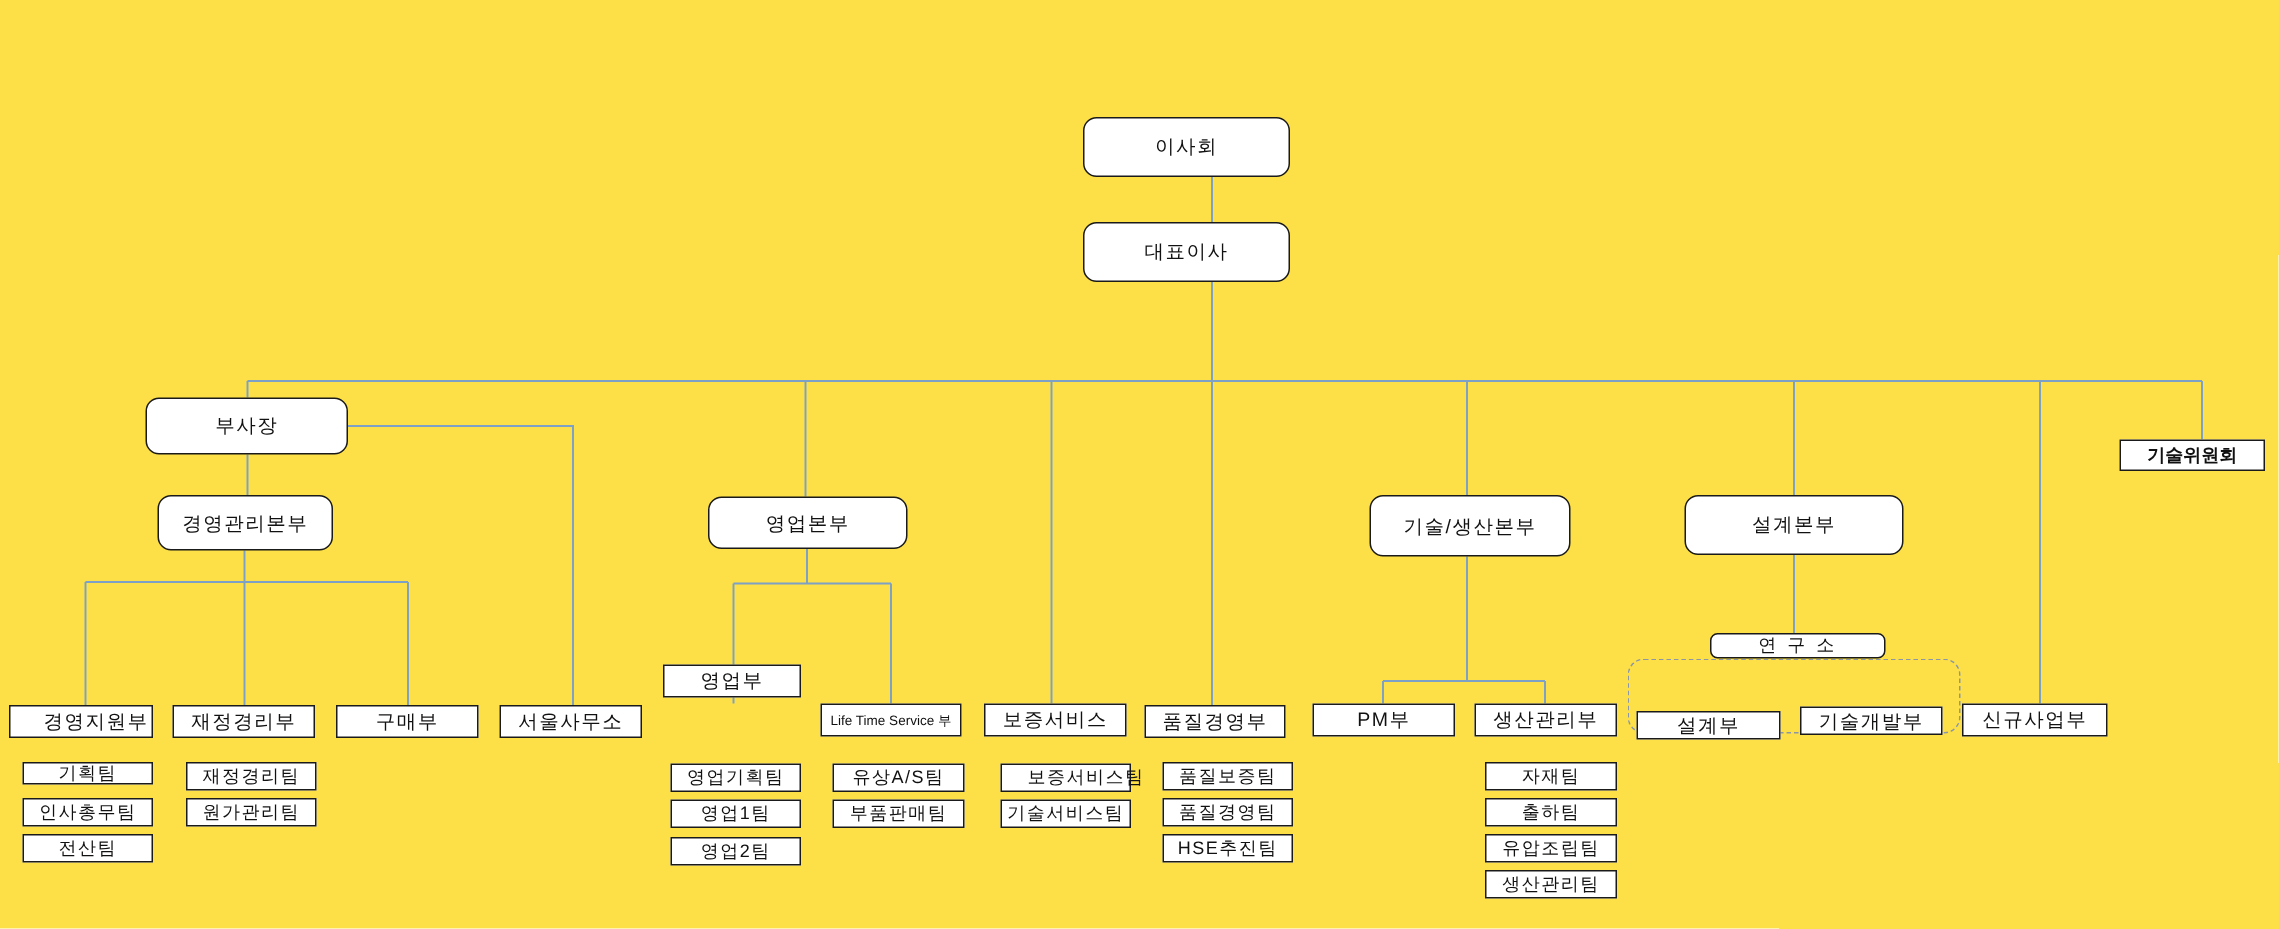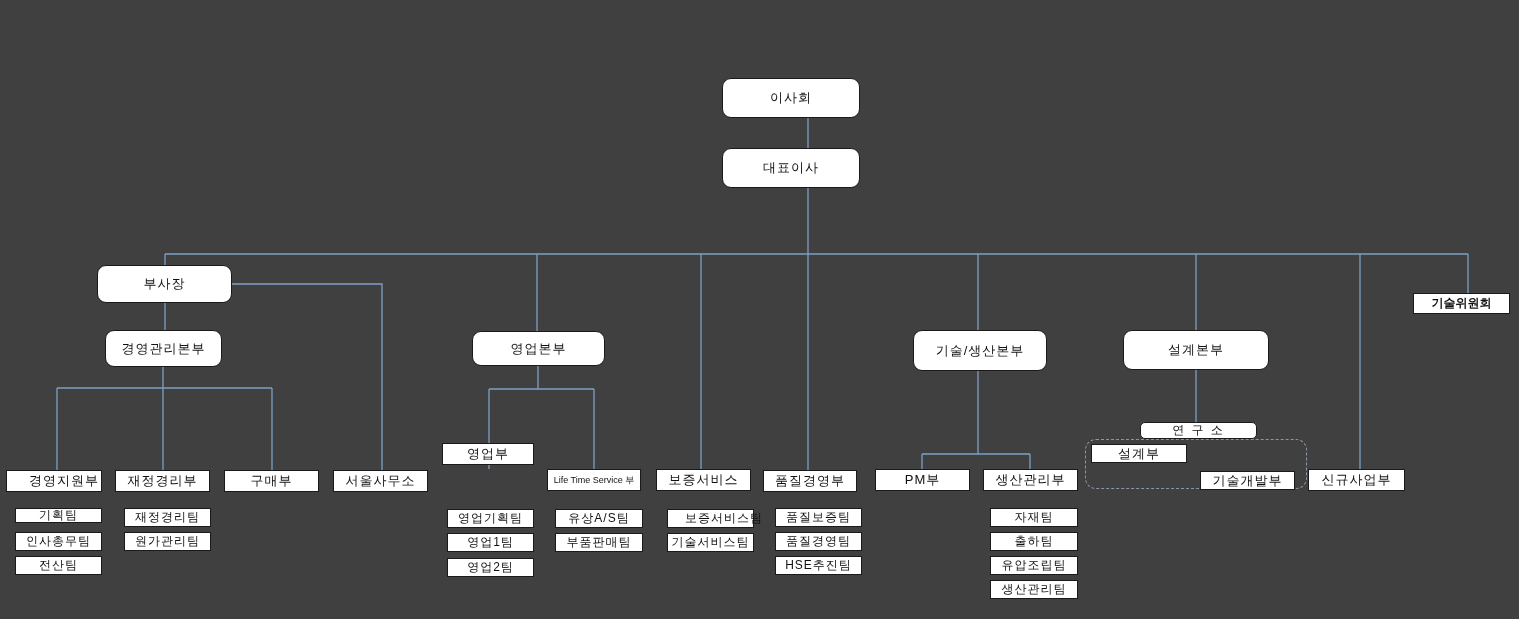--- a/index.html
+++ b/index.html
@@ -1,17 +1,17 @@
 <!DOCTYPE html>
 <html><head>
 <meta charset="utf-8">
 <style>
   html,body{margin:0;padding:0;background:#fff;}
   .canvas{
-    position:relative;width:1519px;height:619px;background:#404040;
+    position:relative;width:1519px;height:619px;background:#fde047;
     font-family:"Liberation Sans","DejaVu Sans",sans-serif;color:#111;
     overflow:hidden;
   }
   .lines{position:absolute;left:0;top:0;z-index:0;}
   .node{
     position:absolute;box-sizing:border-box;background:#fff;
     display:flex;align-items:center;justify-content:center;
     border:1.5px solid #1a1a1a;z-index:2;
     font-size:13px;letter-spacing:1px;white-space:nowrap;
   }
@@ -87,21 +87,21 @@
   <div class="node dept" style="left:6px;top:470px;width:96px;height:22px;padding-left:20px;">경영지원부</div>
   <div class="node dept" style="left:115px;top:470px;width:95px;height:22px;">재정경리부</div>
   <div class="node dept" style="left:224px;top:470px;width:95px;height:22px;">구매부</div>
   <div class="node dept" style="left:333px;top:470px;width:95px;height:22px;">서울사무소</div>
   <div class="node dept" style="left:442px;top:443px;width:92px;height:22px;">영업부</div>
   <div class="node dept lts" style="left:547px;top:469px;width:94px;height:22px;">Life Time Service 부</div>
   <div class="node dept" style="left:656px;top:469px;width:95px;height:22px;">보증서비스</div>
   <div class="node dept" style="left:763px;top:470px;width:94px;height:22px;">품질경영부</div>
   <div class="node dept" style="left:875px;top:469px;width:95px;height:22px;">PM부</div>
   <div class="node dept" style="left:983px;top:469px;width:95px;height:22px;">생산관리부</div>
-  <div class="node dept" style="left:1091px;top:444px;width:96px;height:19px;">설계부</div>
+  <div class="node dept" style="left:1091px;top:474px;width:96px;height:19px;">설계부</div>
   <div class="node dept" style="left:1200px;top:471px;width:95px;height:19px;">기술개발부</div>
   <div class="node dept" style="left:1308px;top:469px;width:97px;height:22px;">신규사업부</div>
 
   <div class="node team" style="left:15px;top:508px;width:87px;height:15px;">기획팀</div>
   <div class="node team" style="left:15px;top:532px;width:87px;height:19px;">인사총무팀</div>
   <div class="node team" style="left:15px;top:556px;width:87px;height:19px;">전산팀</div>
 
   <div class="node team" style="left:124px;top:508px;width:87px;height:19px;">재정경리팀</div>
   <div class="node team" style="left:124px;top:532px;width:87px;height:19px;">원가관리팀</div>
 

